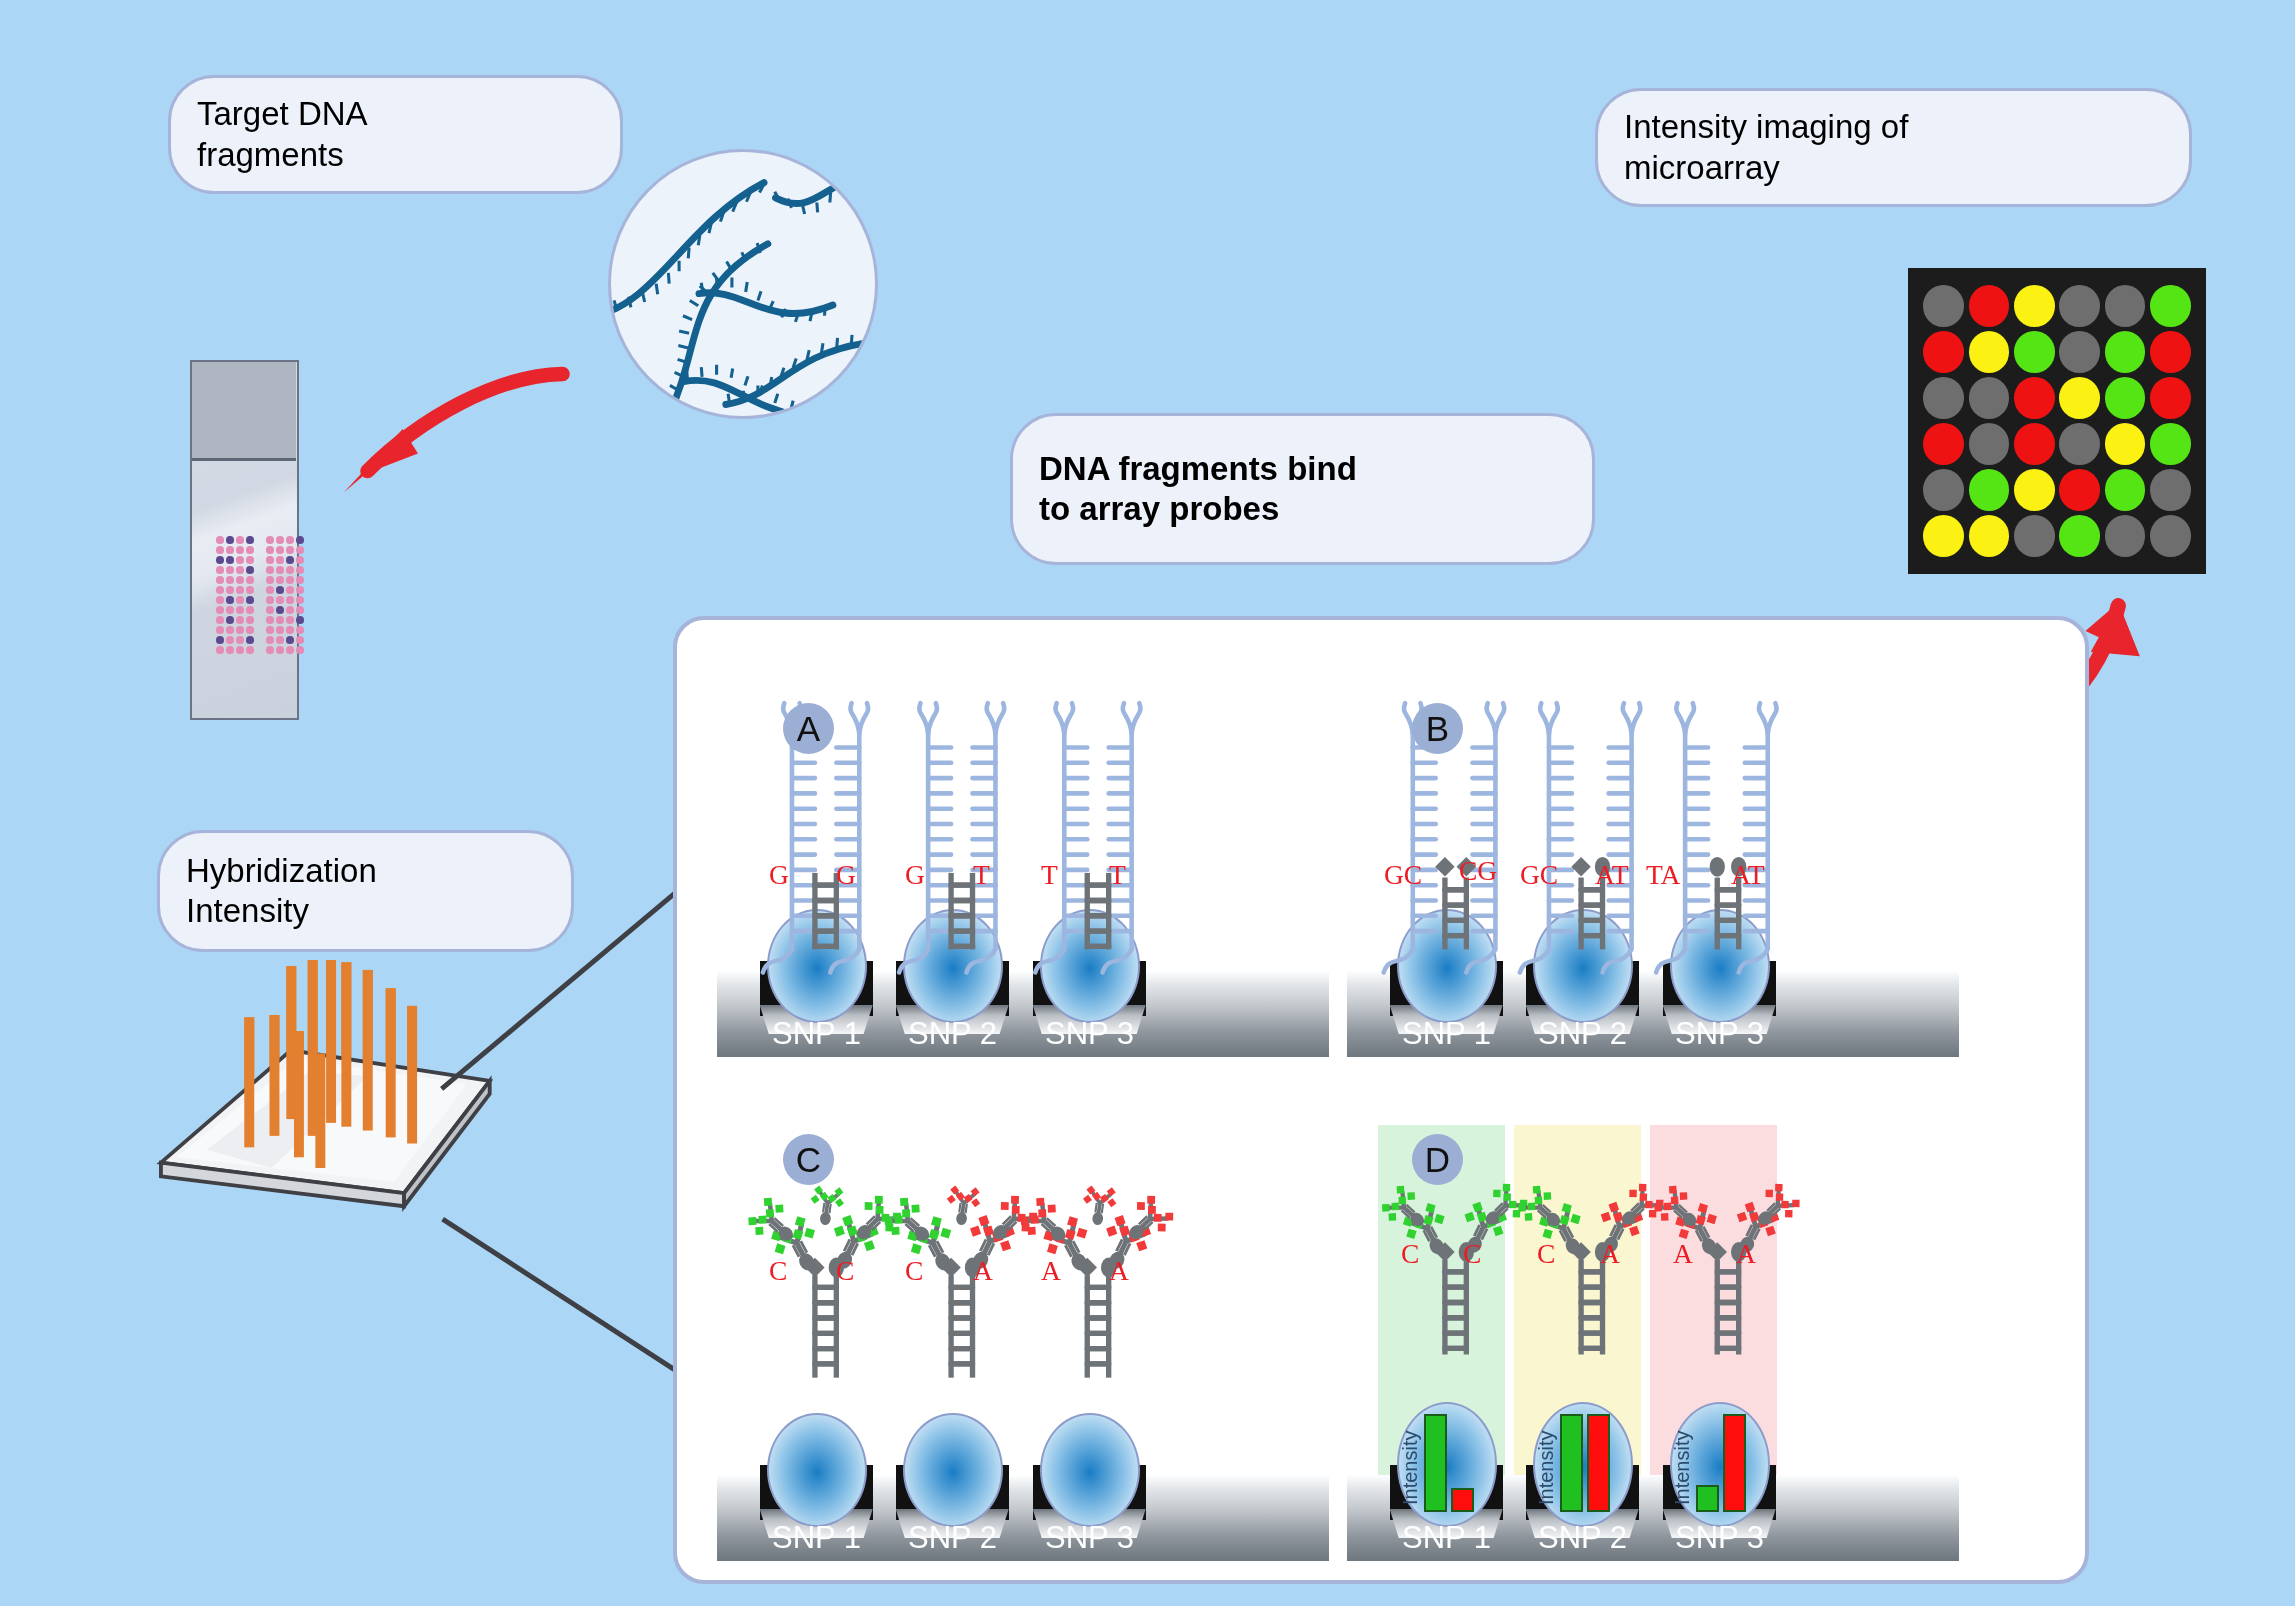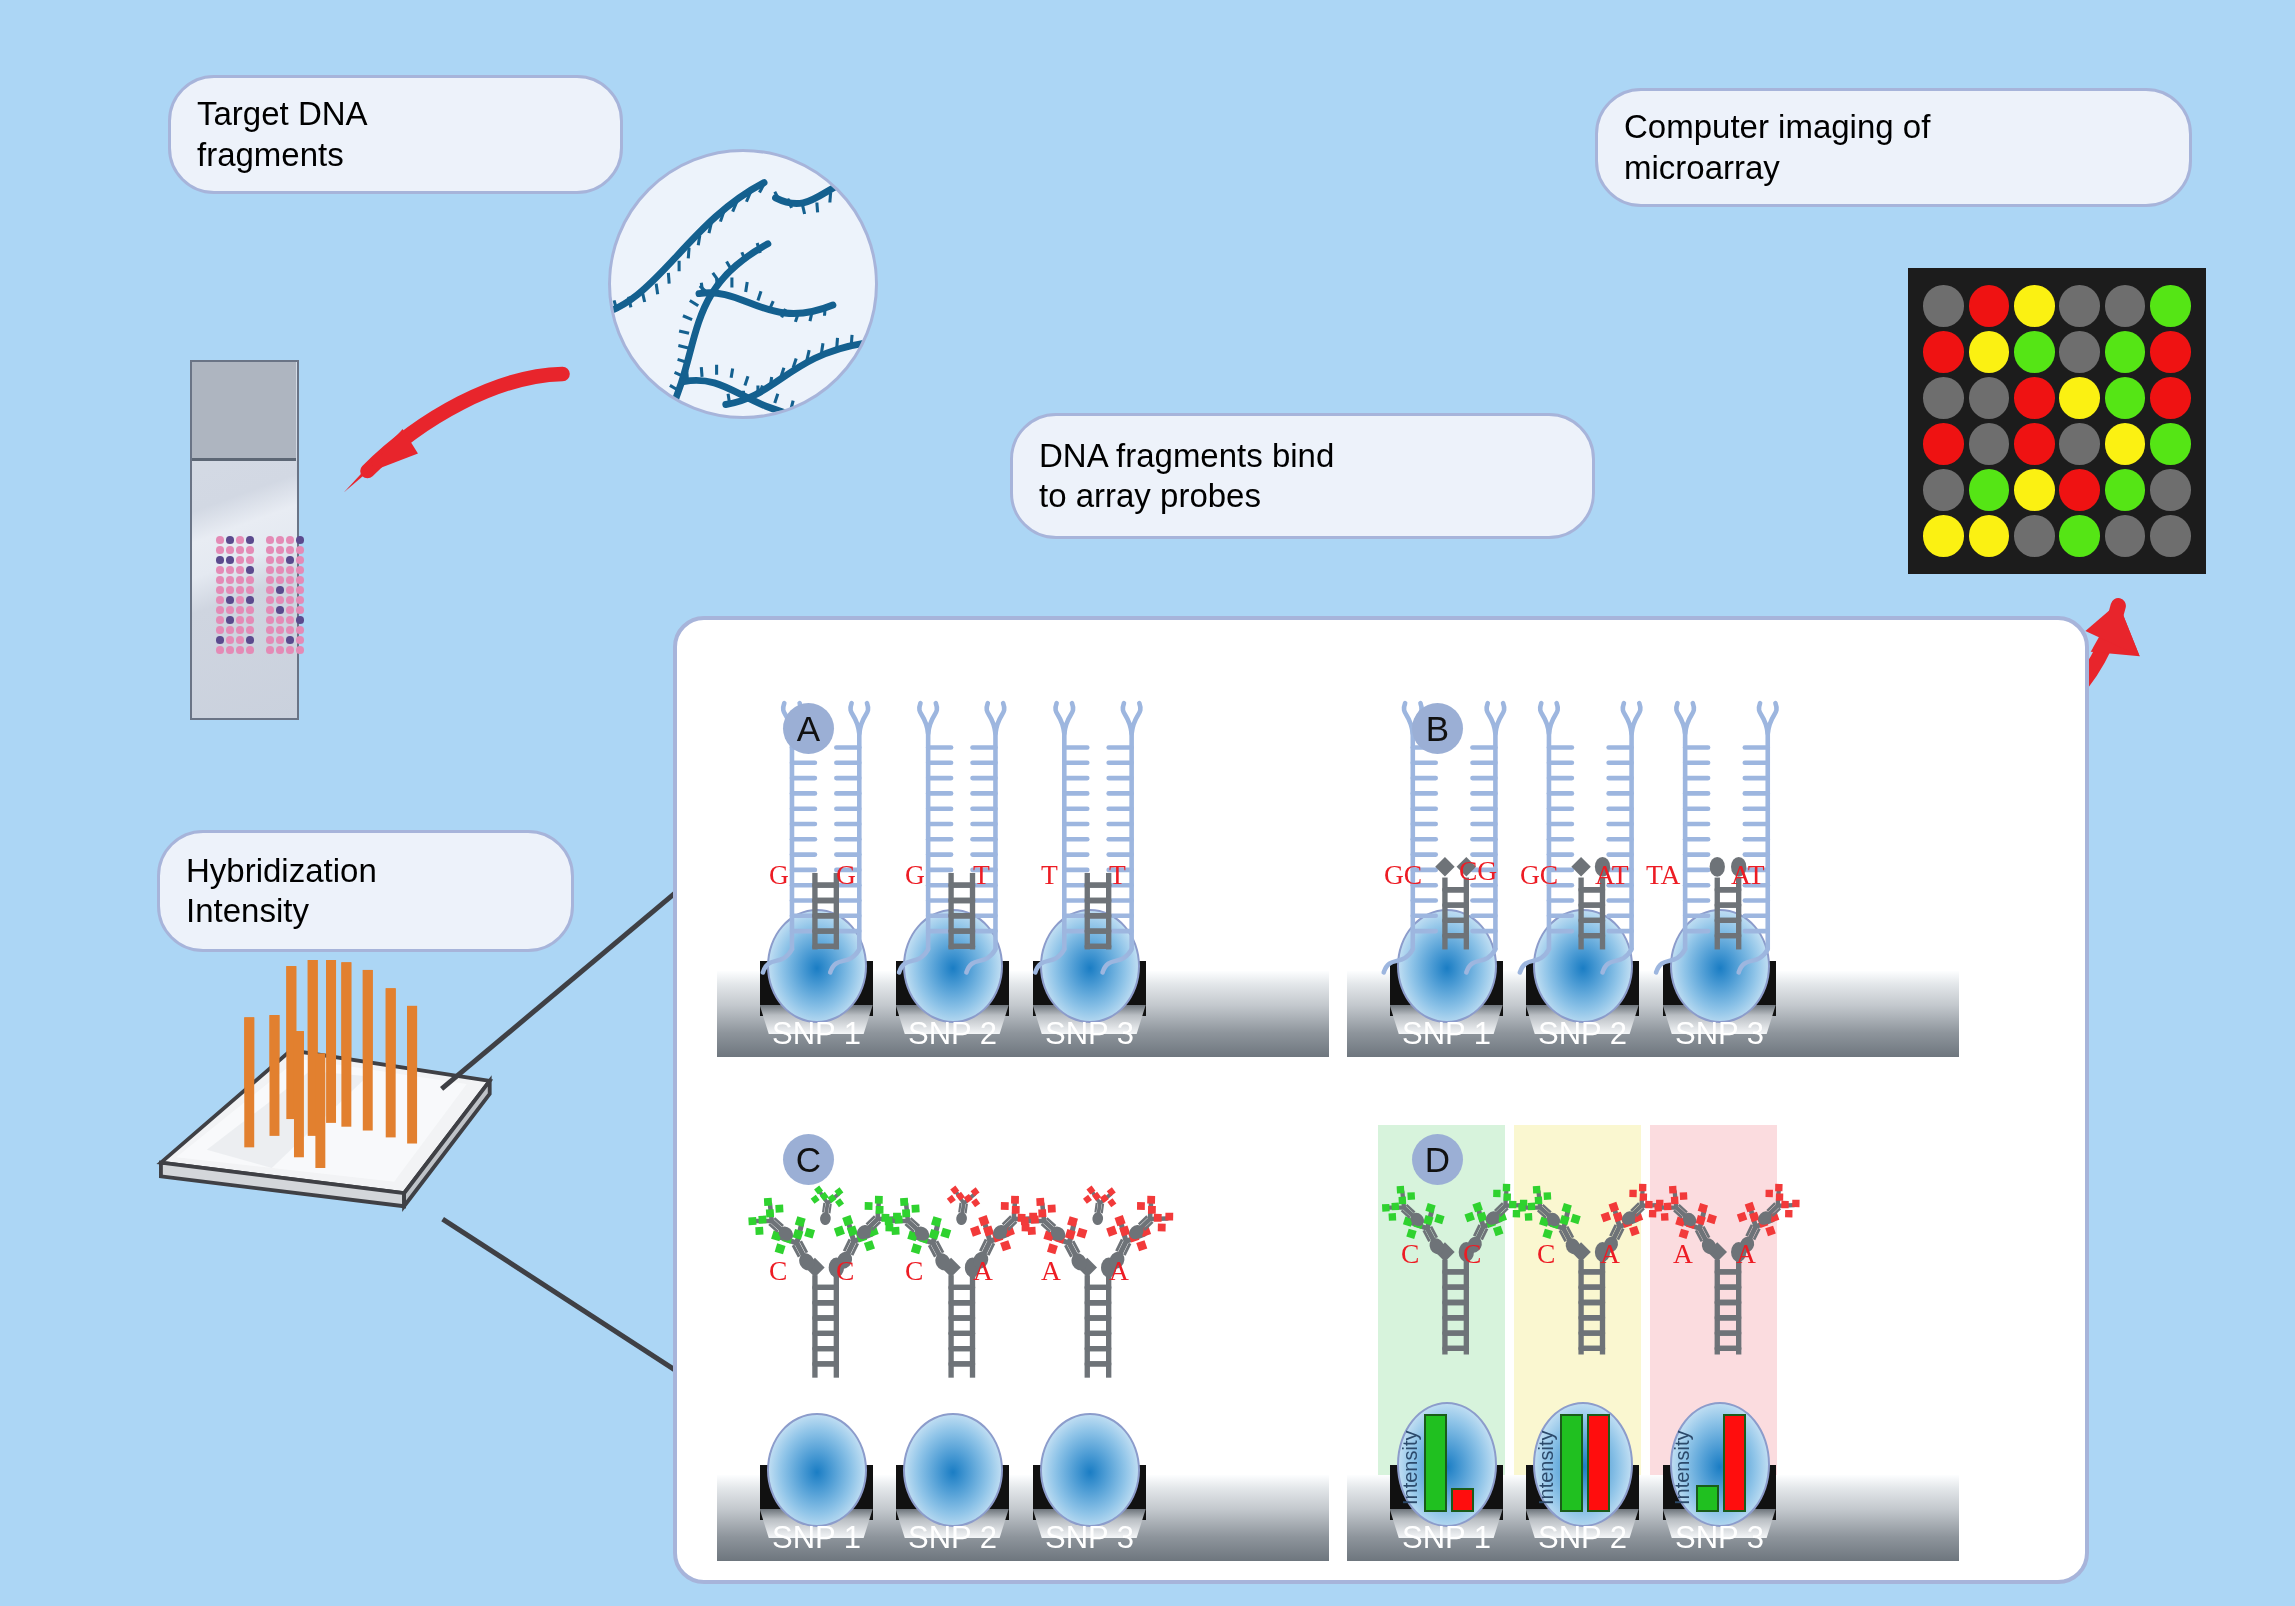--- a/index.html
+++ b/index.html
@@ -120,25 +120,25 @@
 </style>
 </head>
 <body>
 
 <div class="pill" style="left:168px;top:75px;width:455px;height:119px;">
   <span>Target DNA
 fragments</span>
 </div>
 
 <div class="pill" style="left:1595px;top:88px;width:597px;height:119px;">
-  <span>Computer imaging of
+  <span>Intensity imaging of
 microarray</span>
 </div>
 
-<div class="pill" style="left:1010px;top:413px;width:585px;height:126px;">
+<div class="pill" style="left:1010px;top:413px;width:585px;height:152px;font-weight:bold;">
   <span>DNA fragments bind
 to array probes</span>
 </div>
 
 <div class="pill" style="left:157px;top:830px;width:417px;height:122px;">
   <span>Hybridization
 Intensity</span>
 </div>
 
 <div id="frag-circle">

